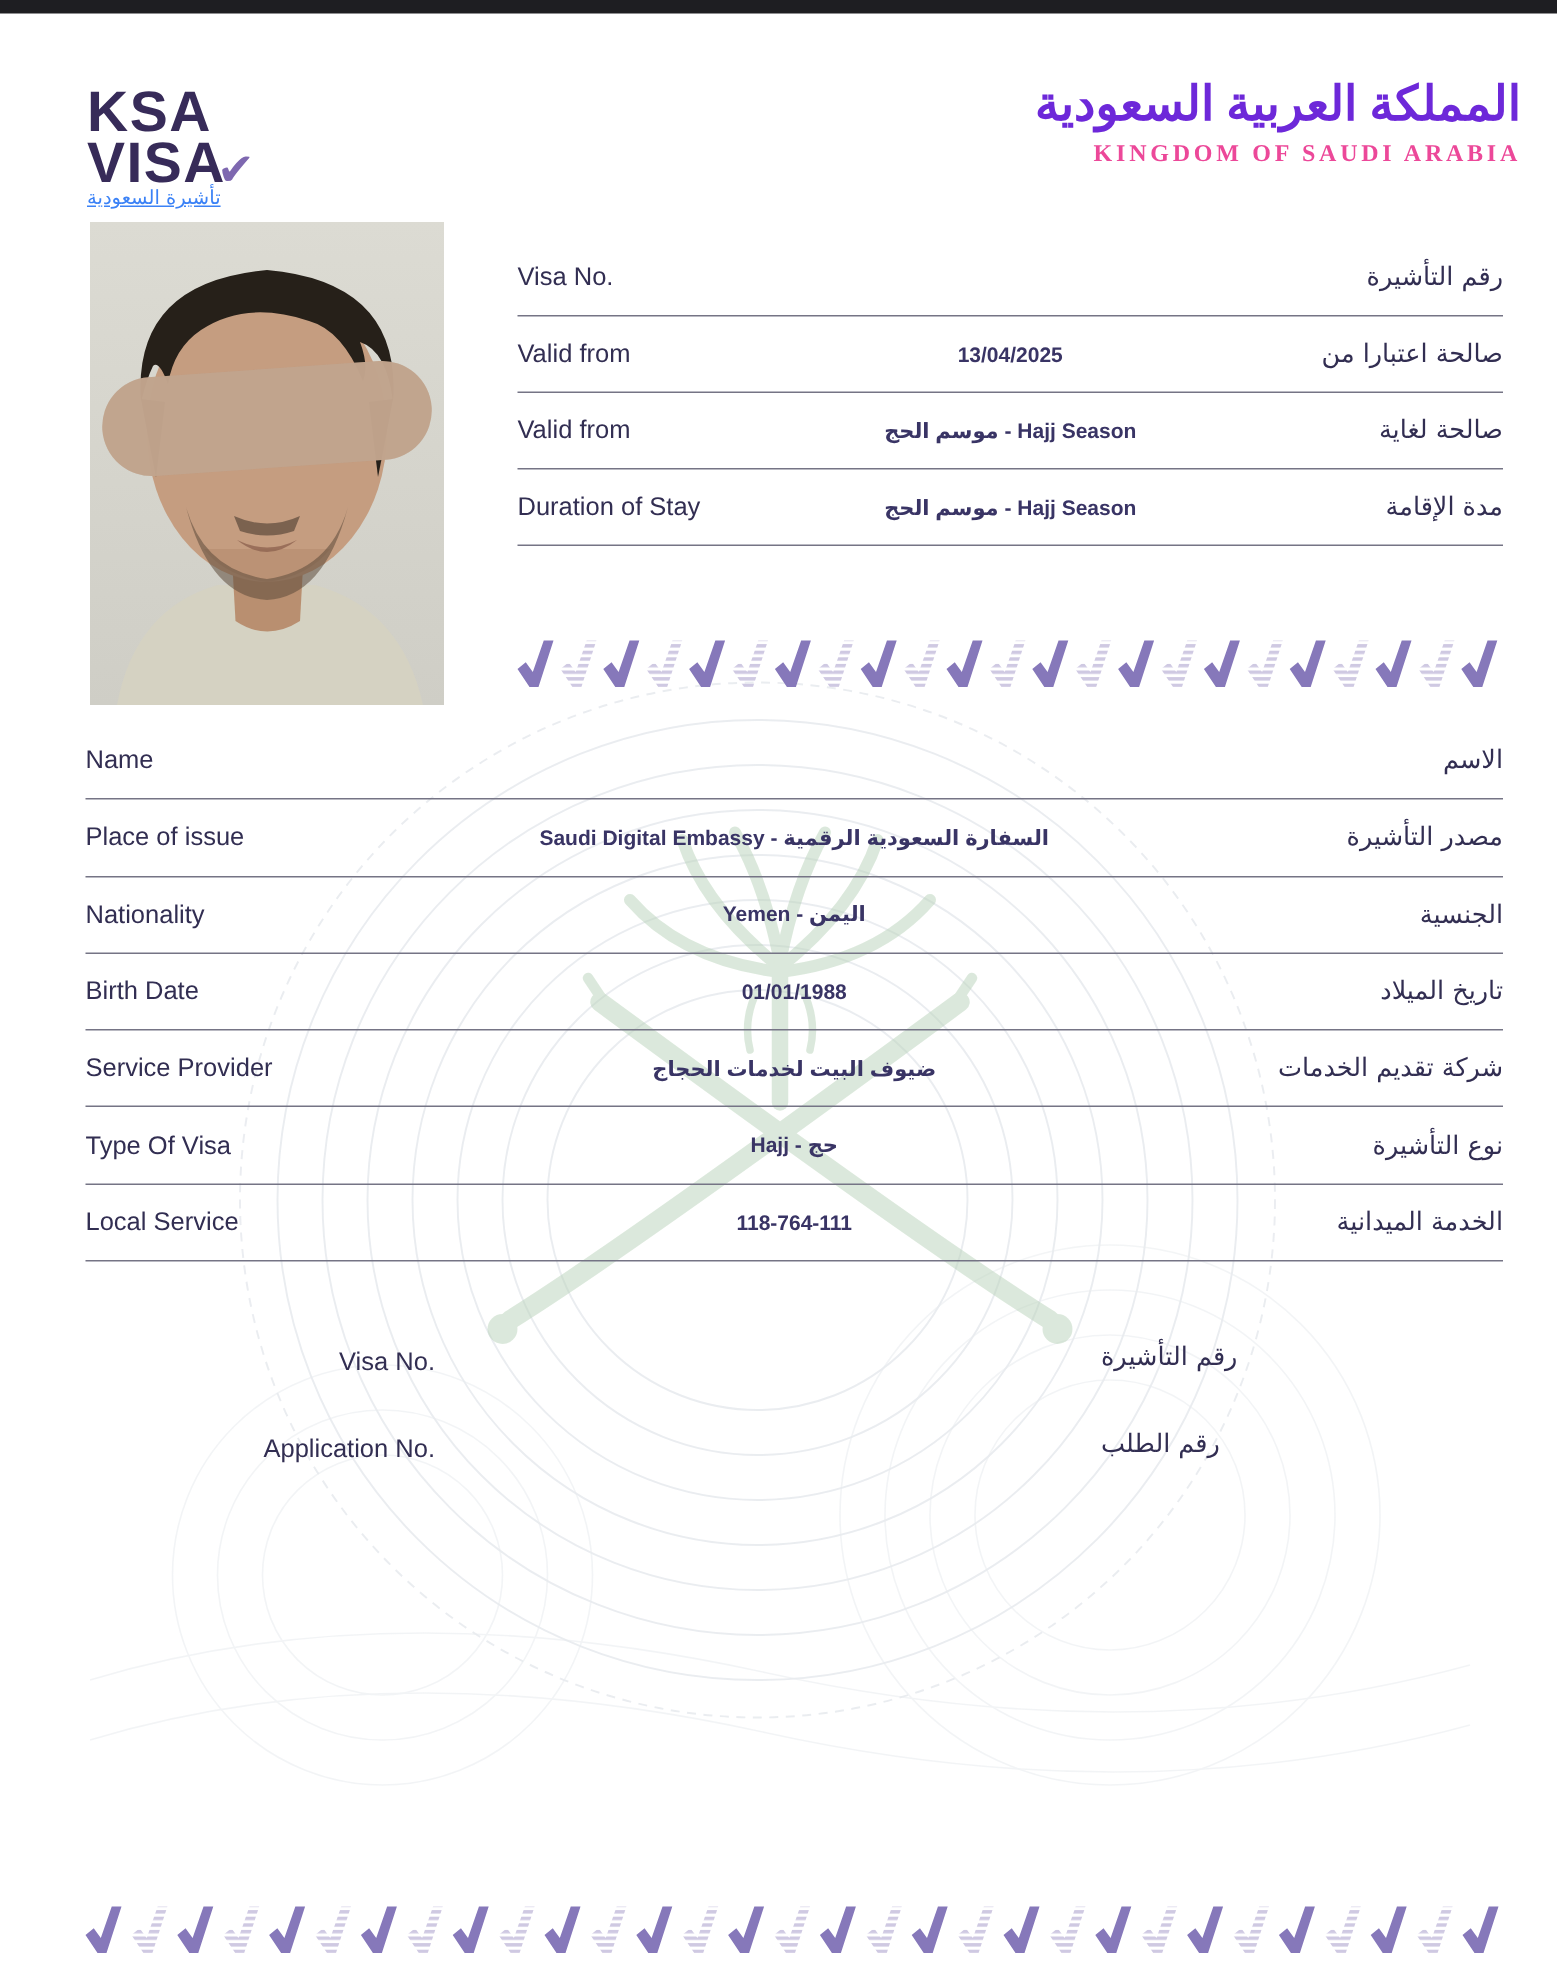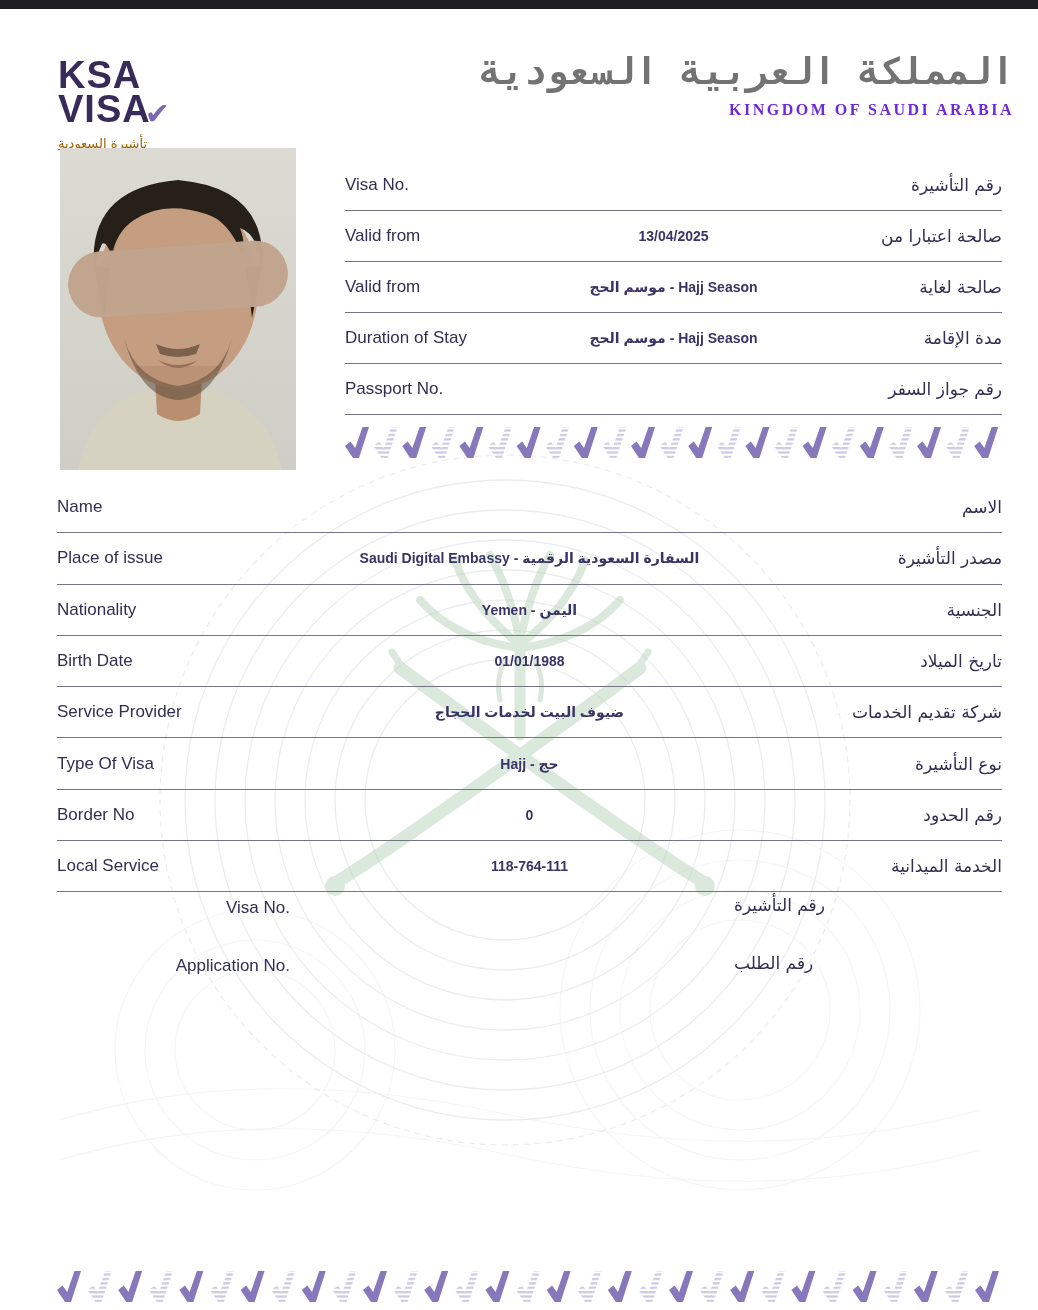--- a/index.html
+++ b/index.html
@@ -9,25 +9,25 @@
   }
   .topbar{position:absolute;top:0;left:0;width:1038px;height:9px;background:#1e1e22;z-index:3;}
   .wm{position:absolute;top:0;left:0;z-index:0;}
   .content{position:absolute;top:0;left:0;width:100%;height:100%;z-index:1;}
 
   
   .logo{position:absolute;left:58px;top:58px;line-height:0.9;}
   .logo-line1,.logo-line2{font-weight:bold;font-size:38px;letter-spacing:1px;color:#372b59;}
   .logo-line2{display:inline-block;}
   .logo-check{font-weight:bold;font-size:30px;color:#7e68b0;margin-left:-6px;vertical-align:-2px;}
-  .logo-tagline{font-family:"DejaVu Sans",sans-serif;font-size:13px;color:#a16207;margin-top:11px;letter-spacing:1px;text-decoration:underline;}
+  .logo-tagline{font-family:"DejaVu Sans",sans-serif;font-size:13px;color:#3b82f6;margin-top:0;letter-spacing:1px;text-decoration:underline;}
 
   .gov{position:absolute;right:38px;top:50px;text-align:right;}
-  .gov-ar{font-family:Liberation Mono, monospace;font-weight:bold;font-size:37px;color:#737373;letter-spacing:0px;}
-  .gov-en{font-family:"Liberation Serif","DejaVu Serif",serif;font-weight:bold;font-size:16px;letter-spacing:2.5px;color:#6d28d9;margin-top:6px;}
+  .gov-ar{font-family:Liberation Serif, serif;font-weight:bold;font-size:32px;color:#6d28d9;letter-spacing:0px;}
+  .gov-en{font-family:"Liberation Serif","DejaVu Serif",serif;font-weight:bold;font-size:16px;letter-spacing:2.5px;color:#ec4899;margin-top:6px;}
 
   
   .photo{position:absolute;left:60px;top:148px;width:236px;height:322px;}
 
   
   .trow{display:flex;align-items:center;border-bottom:1.5px solid #757485;}
   .flabel{font-size:17px;color:#322e52;text-align:left;}
   .fvalue{flex:1;text-align:center;font-weight:bold;font-size:14px;color:#393465;font-family:"Liberation Sans","DejaVu Sans",sans-serif;}
   .farabic{font-family:"DejaVu Sans",sans-serif;font-size:17px;color:#322e52;text-align:right;}
 
@@ -161,25 +161,20 @@
       </div>
       <div class="trow">
         <span class="flabel">Valid from</span>
         <span class="fvalue">موسم الحج - Hajj Season</span>
         <span class="farabic">صالحة لغاية</span>
       </div>
       <div class="trow">
         <span class="flabel">Duration of Stay</span>
         <span class="fvalue">موسم الحج - Hajj Season</span>
         <span class="farabic">مدة الإقامة</span>
-      </div>
-      <div class="trow">
-        <span class="flabel">Passport No.</span>
-        <span class="fvalue"></span>
-        <span class="farabic">رقم جواز السفر</span>
       </div>
     </div>
 
     <div class="checkrow top" id="checks-top"><svg width="658" height="40" viewBox="0 0 658 40">
           <defs>
             <pattern id="checks-top-st" width="4" height="4.4" patternUnits="userSpaceOnUse">
               <rect width="4" height="2.3" fill="#cfc9e2"></rect>
             </pattern>
           </defs>
           <path d="M2 21 L10 33 L16 33 L26 2 L19.5 2 L12.2 23 L7.5 16.5 Z" transform="translate(0.0,3)" fill="#8678ba"></path>
@@ -230,25 +225,20 @@
       </div>
       <div class="trow">
         <span class="flabel">Service Provider</span>
         <span class="fvalue">ضيوف البيت لخدمات الحجاج</span>
         <span class="farabic">شركة تقديم الخدمات</span>
       </div>
       <div class="trow">
         <span class="flabel">Type Of Visa</span>
         <span class="fvalue">Hajj - حج</span>
         <span class="farabic">نوع التأشيرة</span>
-      </div>
-      <div class="trow">
-        <span class="flabel">Border No</span>
-        <span class="fvalue">0</span>
-        <span class="farabic">رقم الحدود</span>
       </div>
       <div class="trow">
         <span class="flabel">Local Service</span>
         <span class="fvalue">118-764-111</span>
         <span class="farabic">الخدمة الميدانية</span>
       </div>
     </div>
 
     <span class="foot-en r1">Visa No.</span>
     <span class="foot-ar r1">رقم التأشيرة</span>

